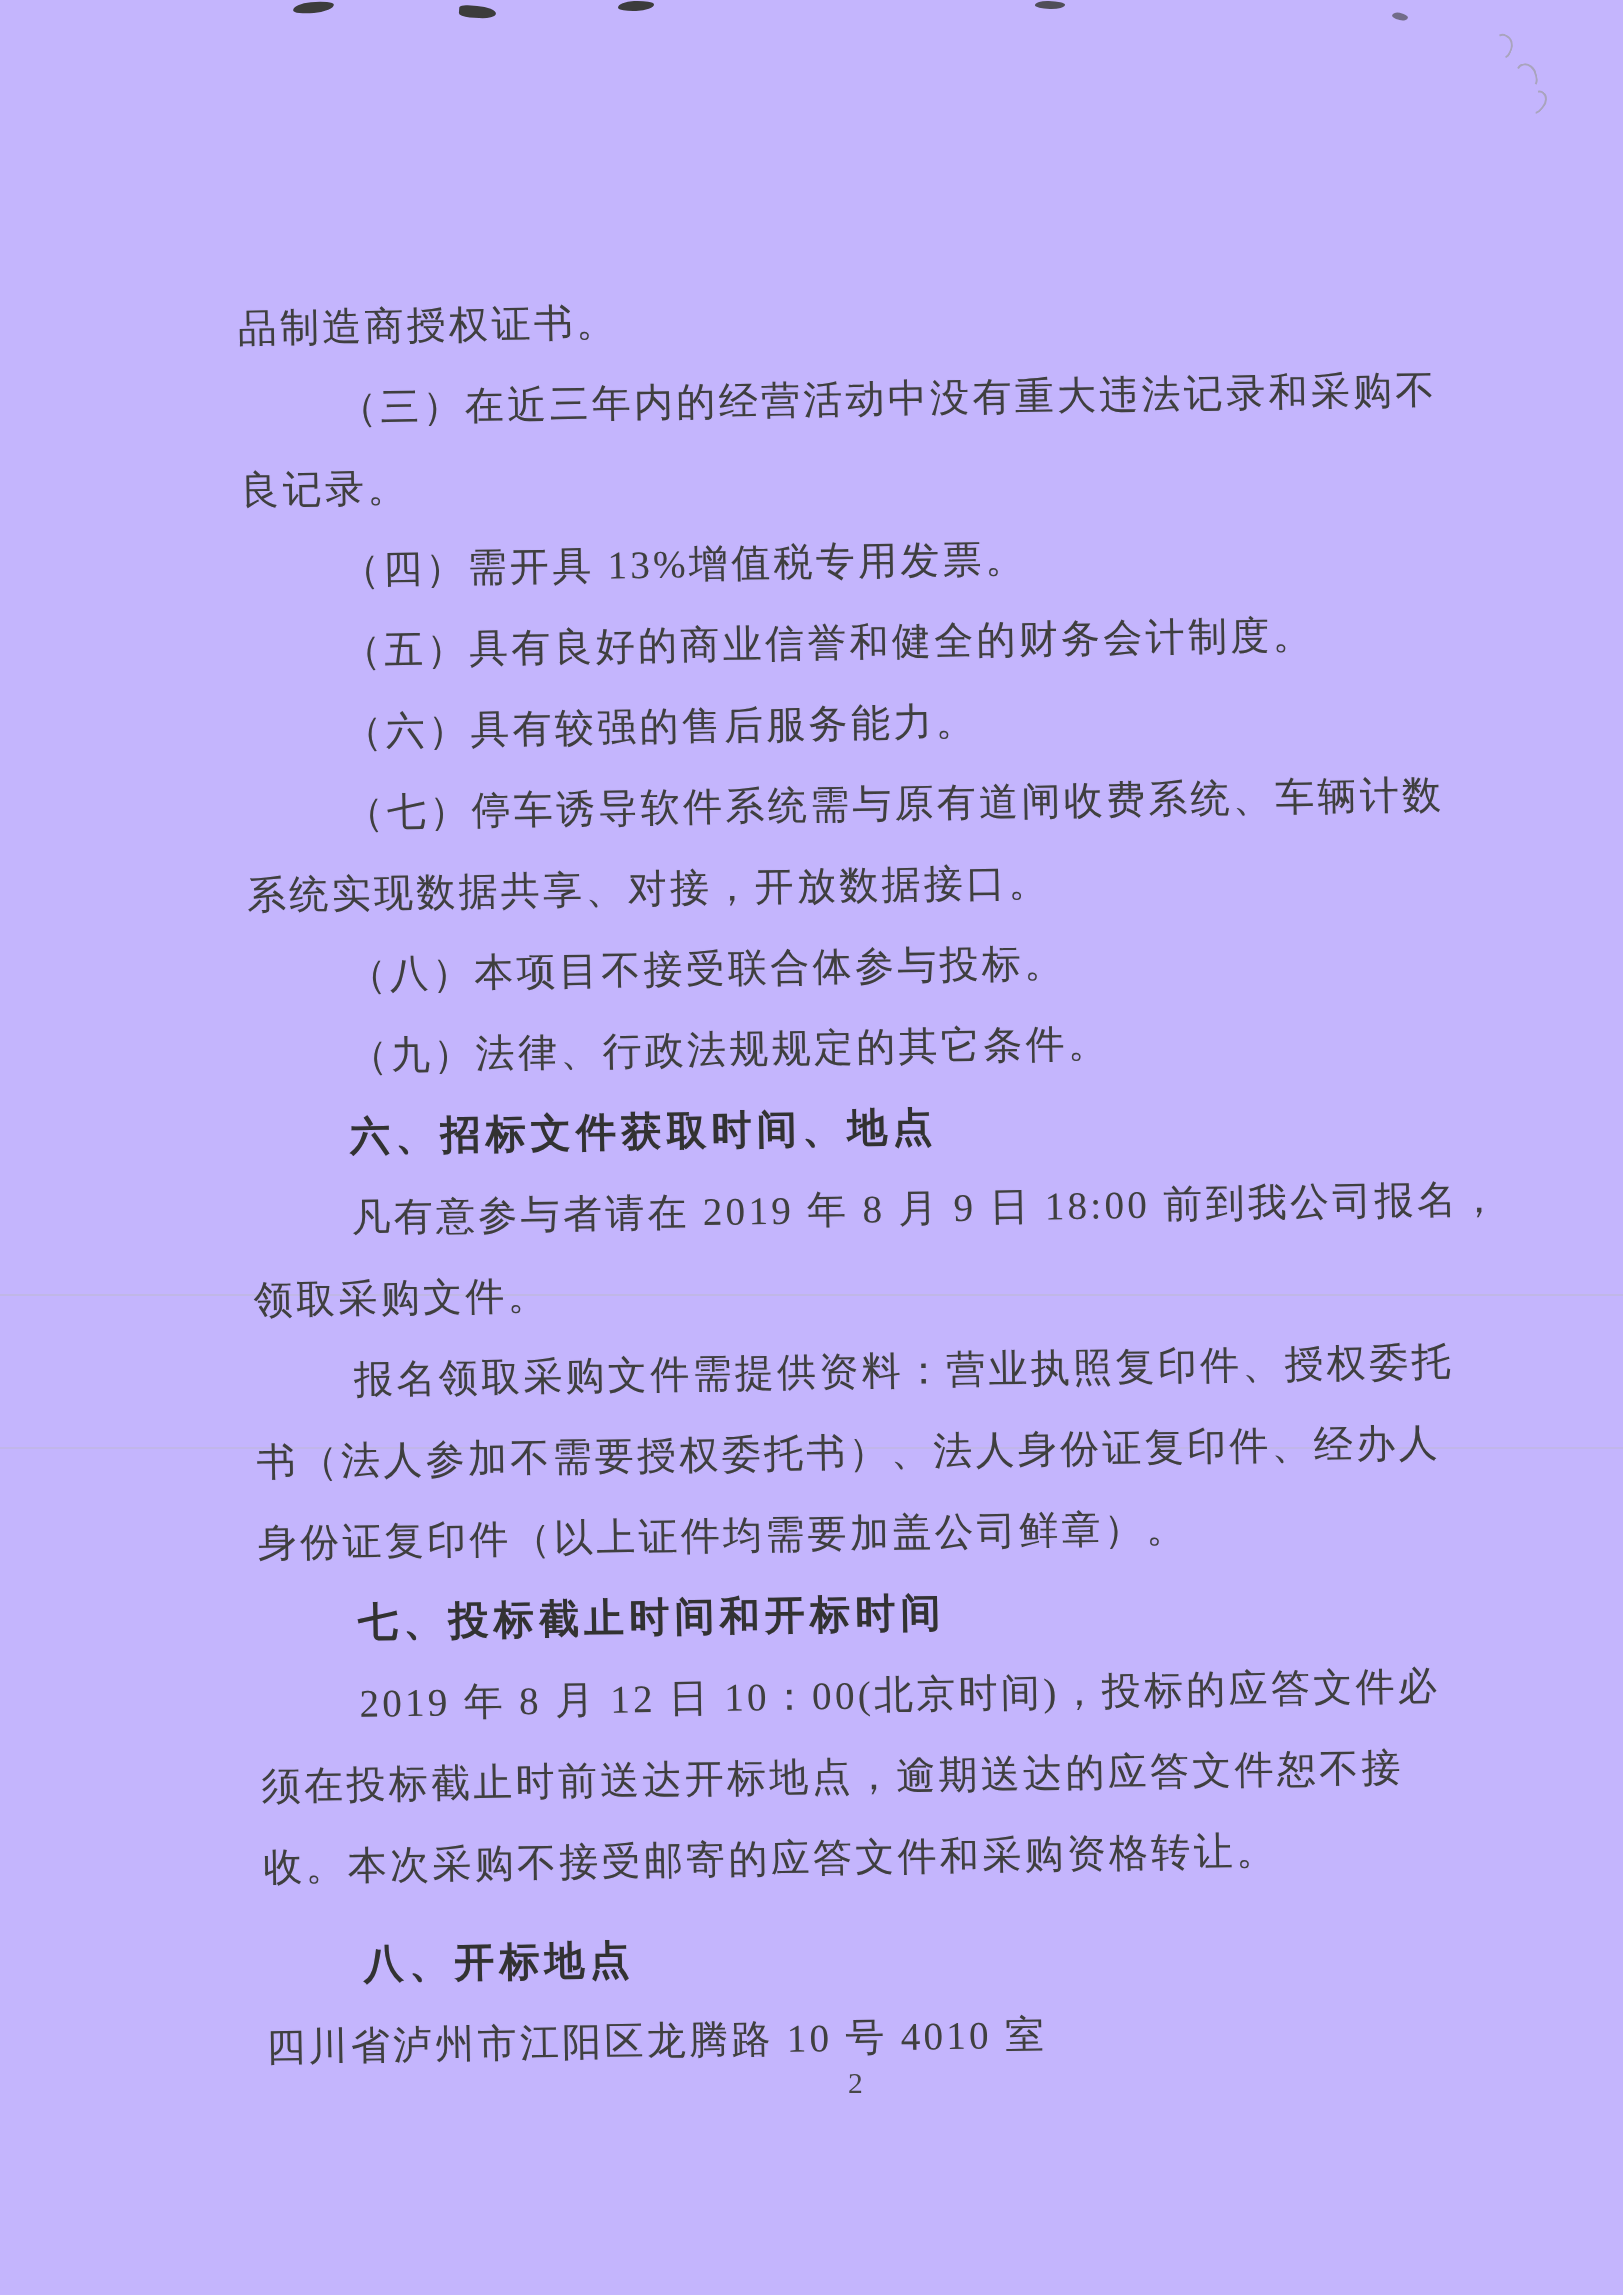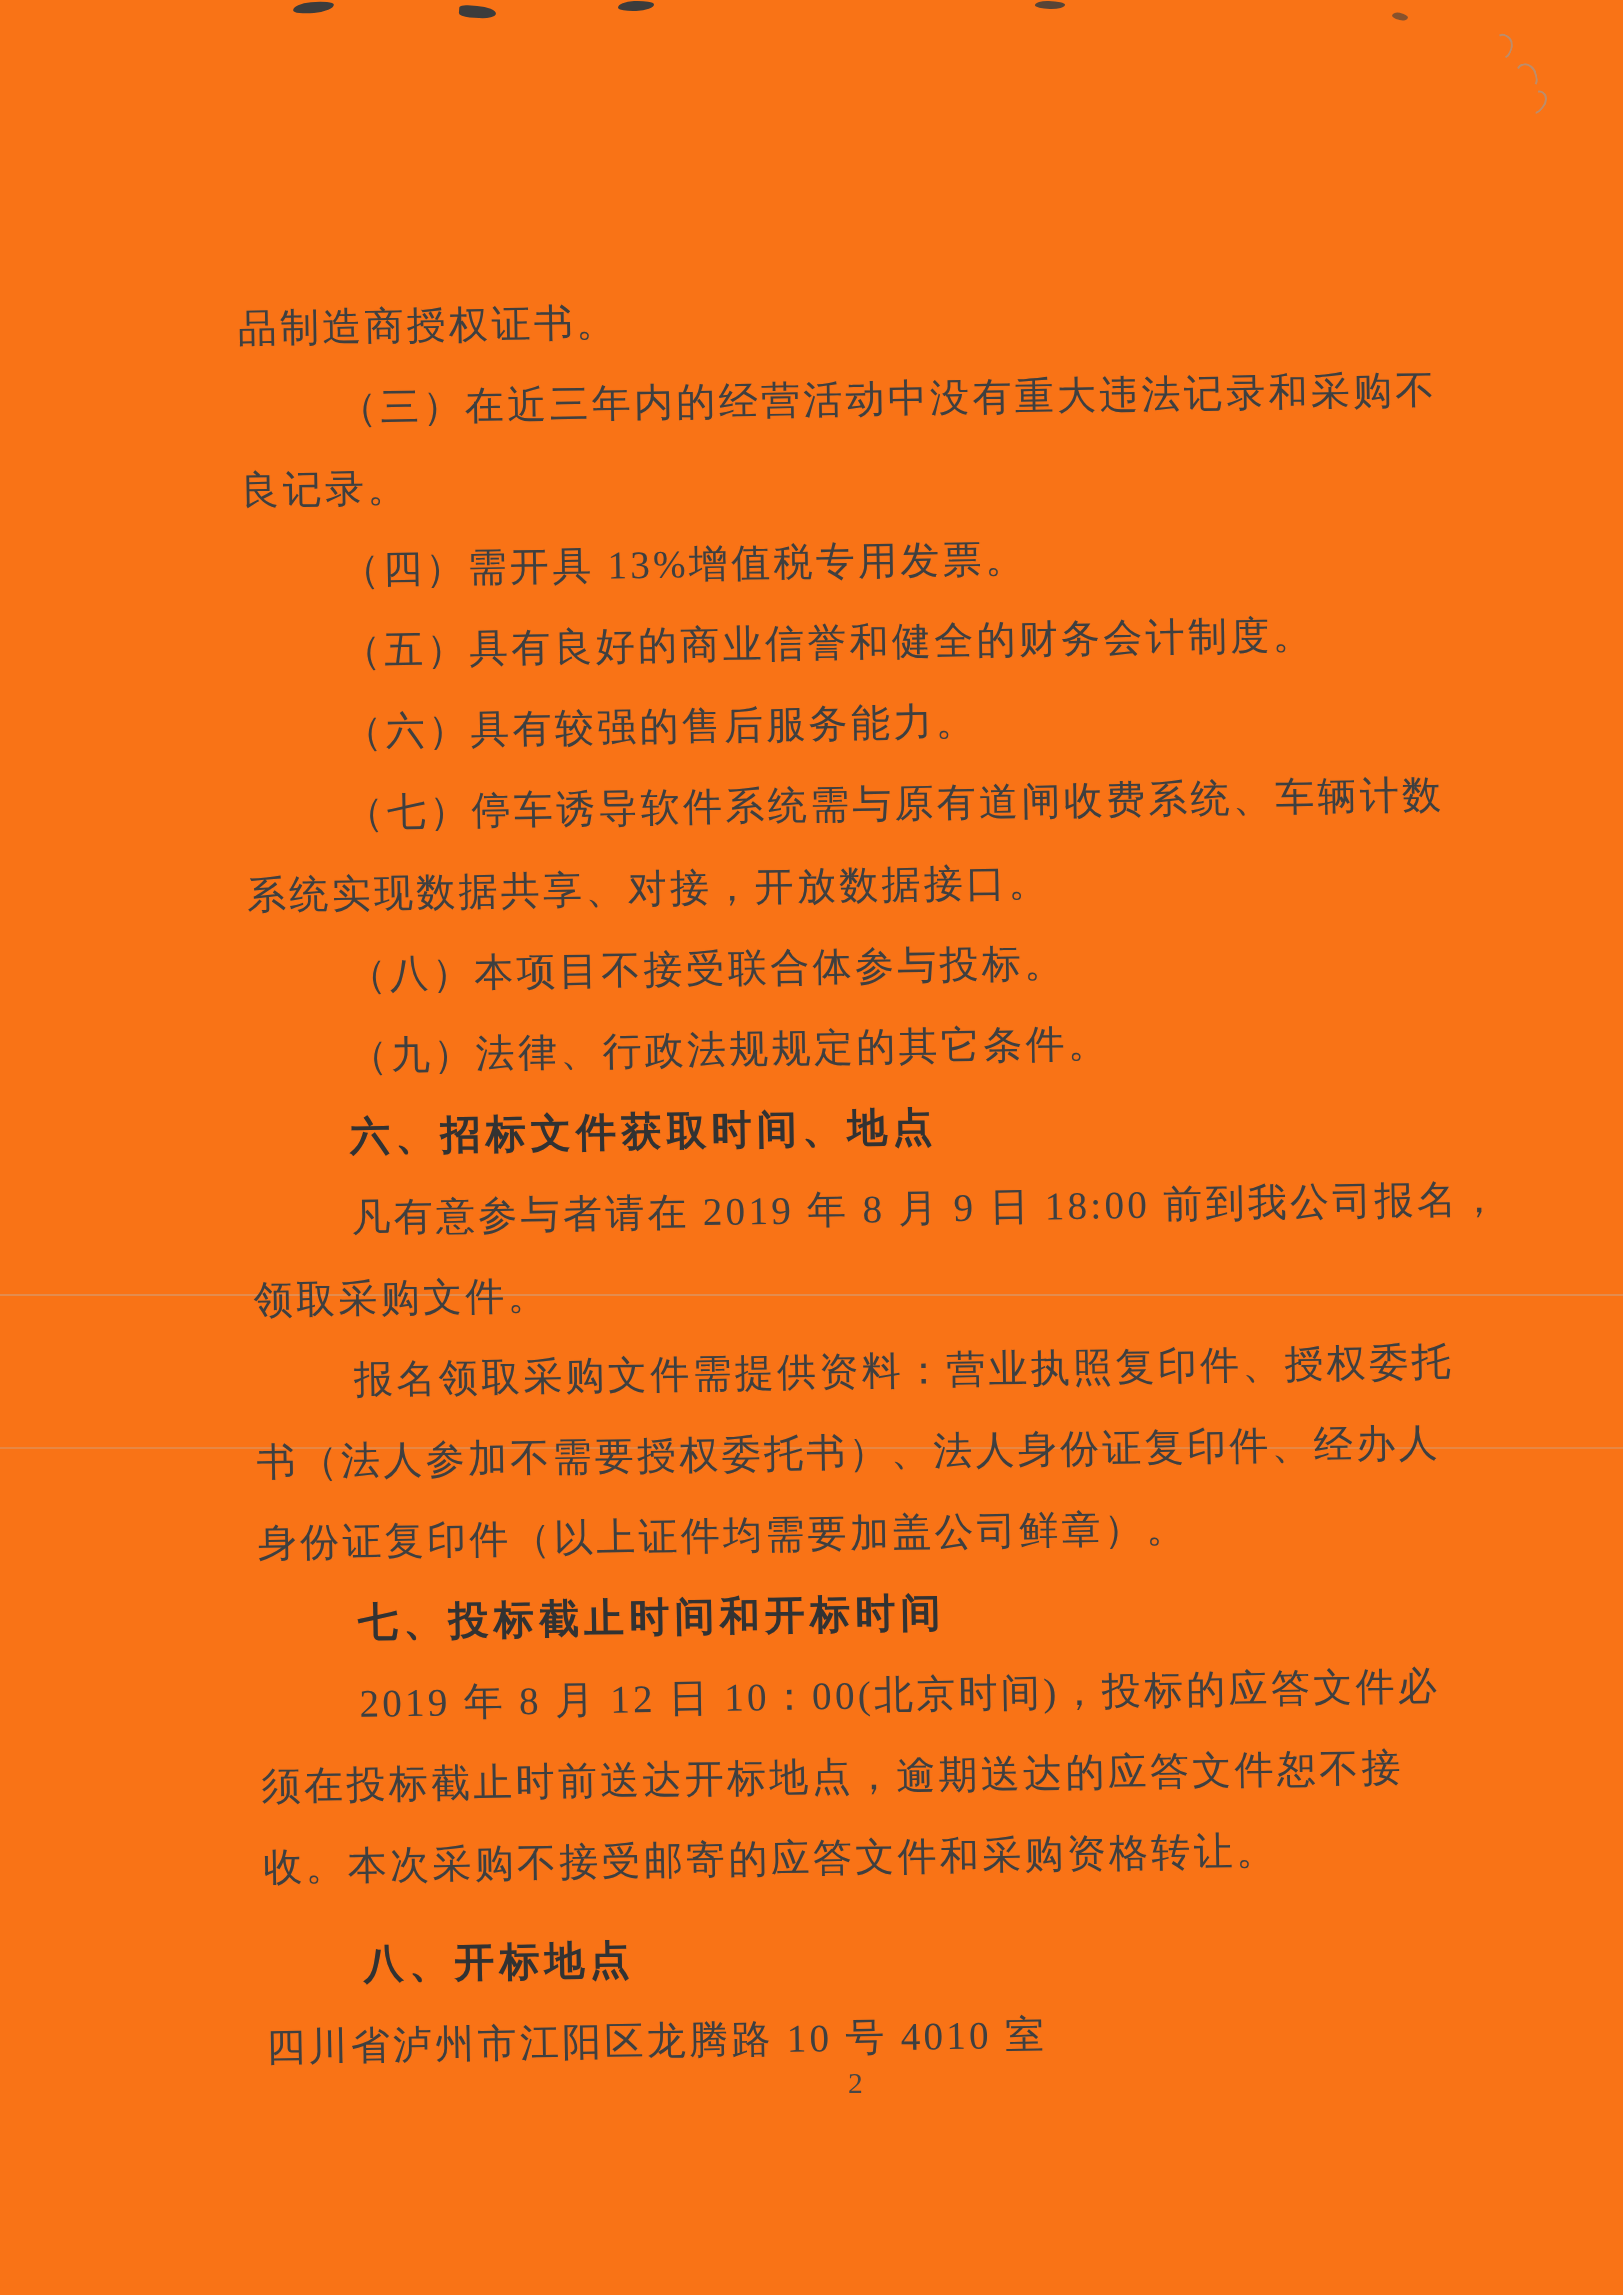--- a/index.html
+++ b/index.html
@@ -6,21 +6,21 @@
   html,body{margin:0;padding:0;}
   body{
     width:1623px;height:2295px;
     background:#fcfcfb;
     position:relative;
     overflow:hidden;
     font-family:"Liberation Serif", serif;
   }
   .sheet{
     position:absolute;inset:0;
-    background:#f97316;
+    background:#c4b5fd;
   }
   
   .content{
     position:absolute;
     left:237px;top:287px;
     transform:rotate(-0.95deg);
     transform-origin:39px 0;
     color:#3f3f3f;
   }
   .line{

